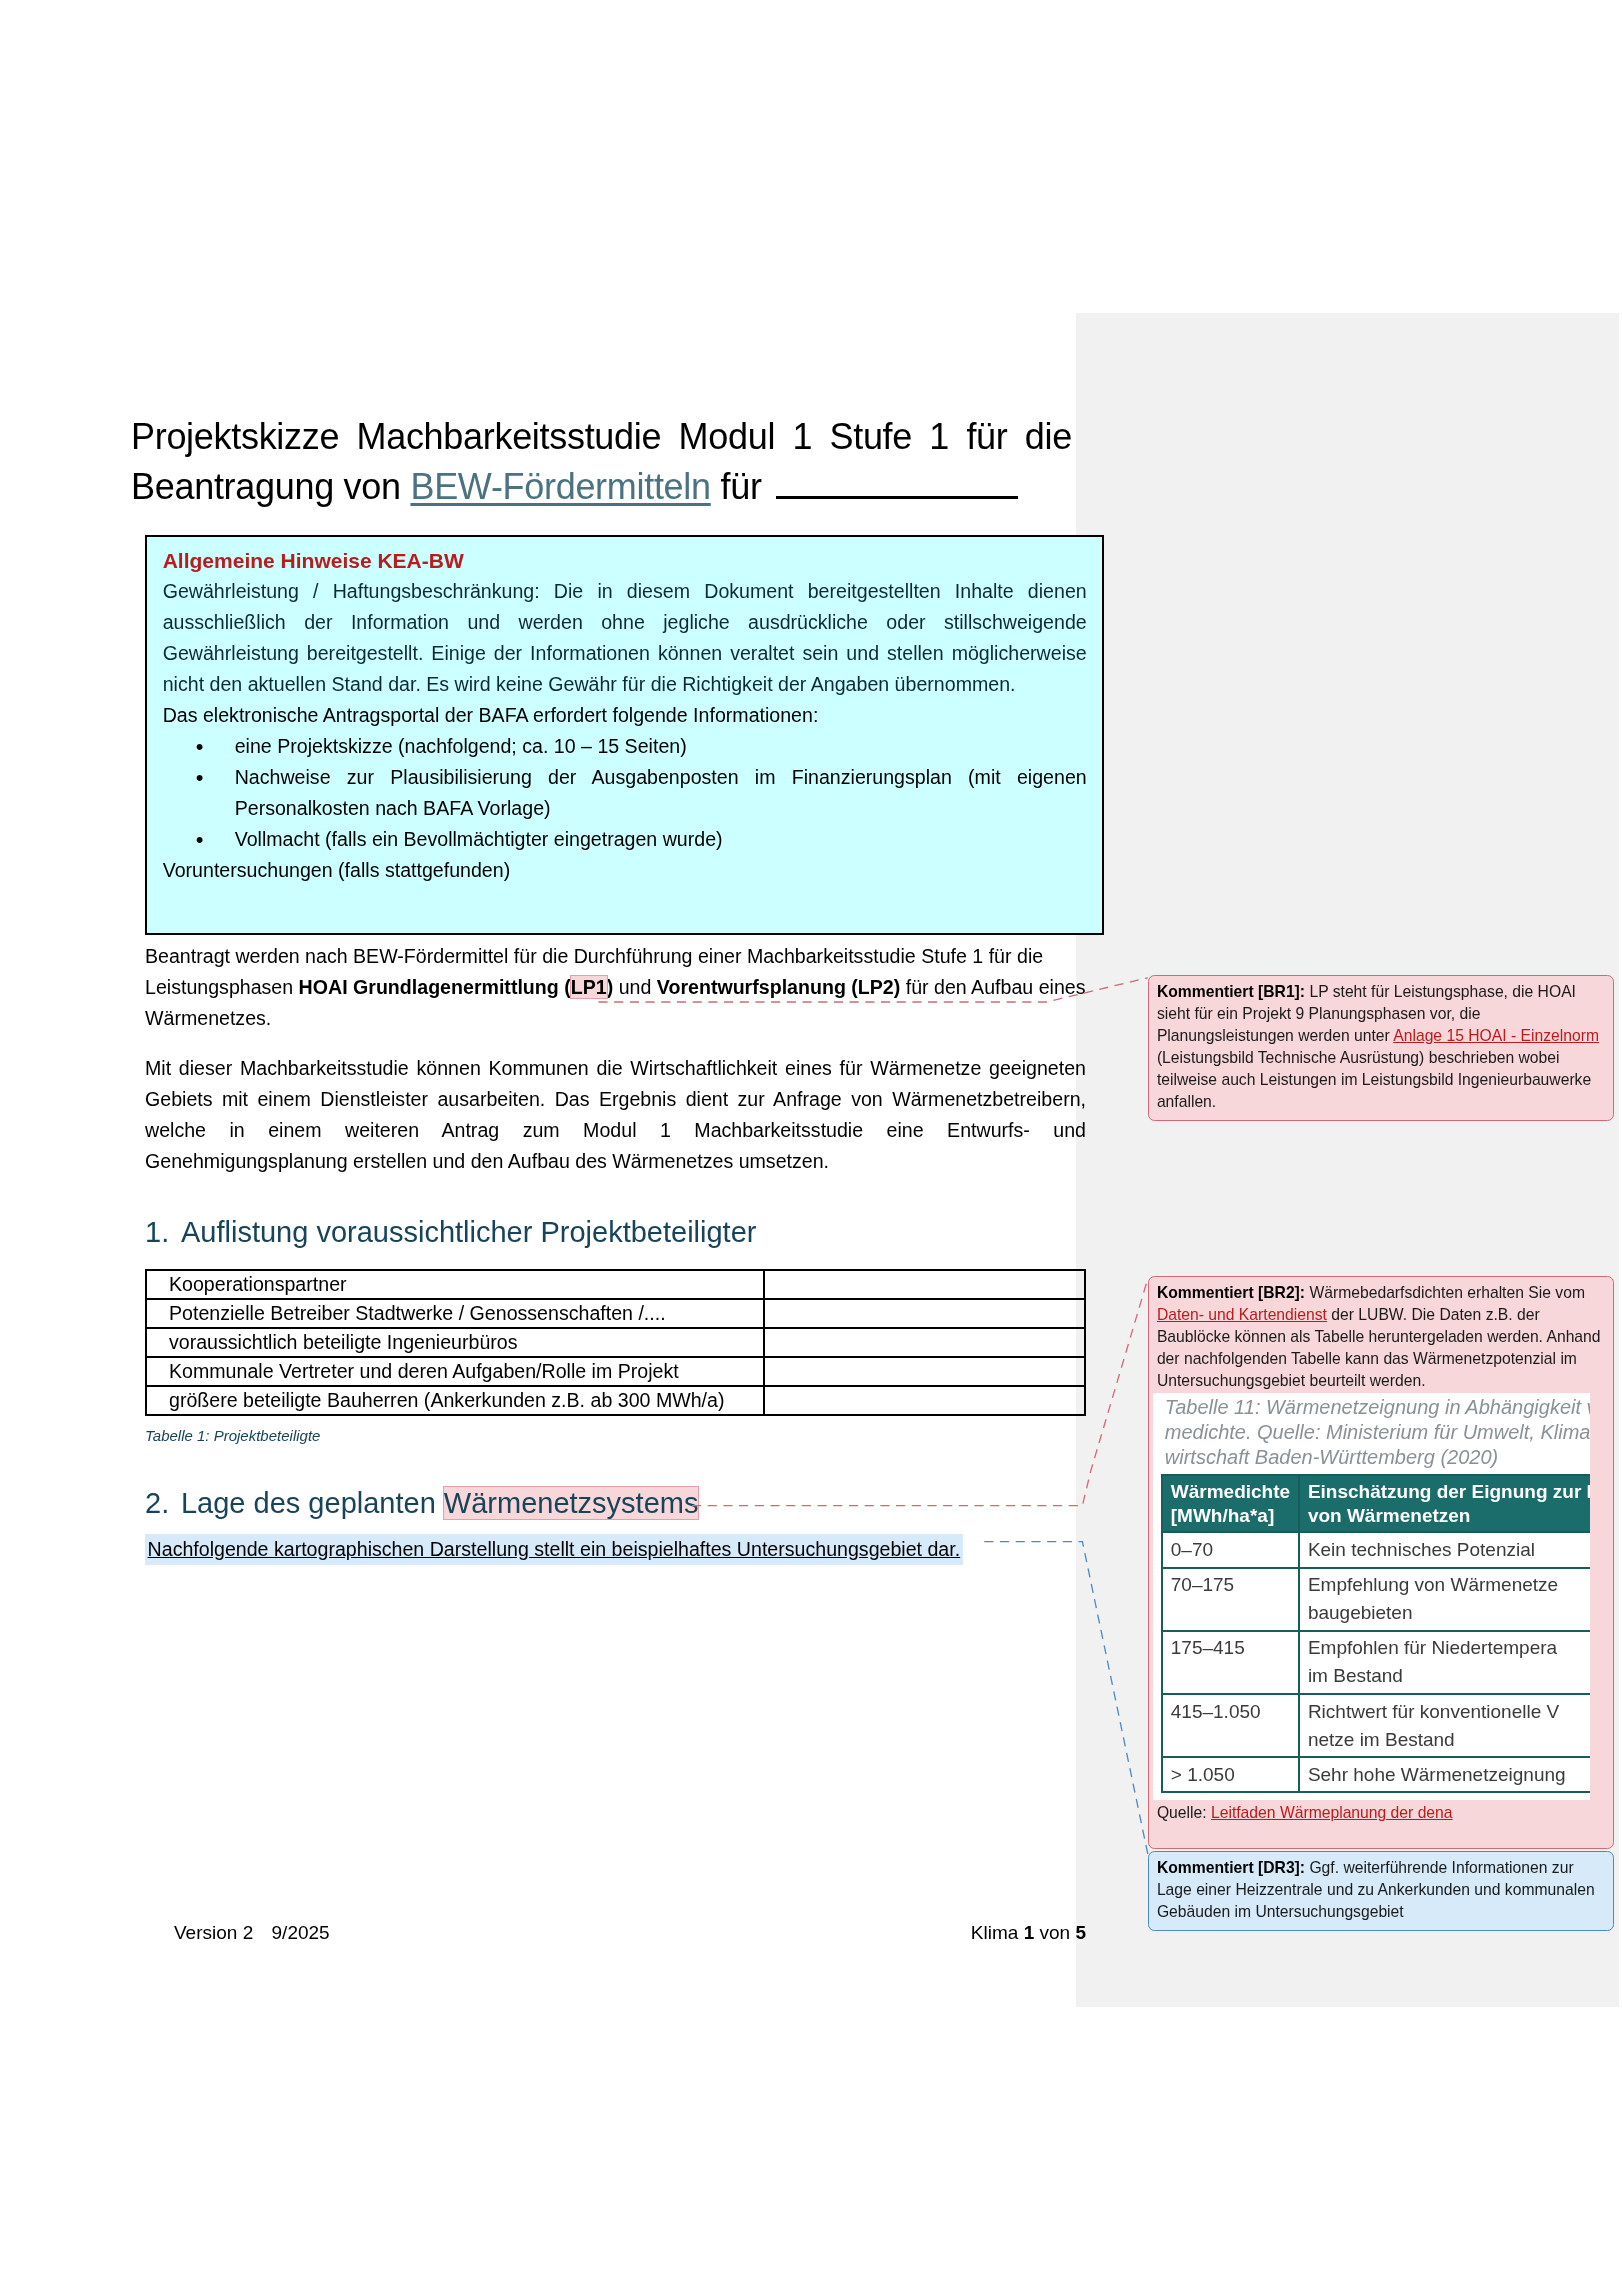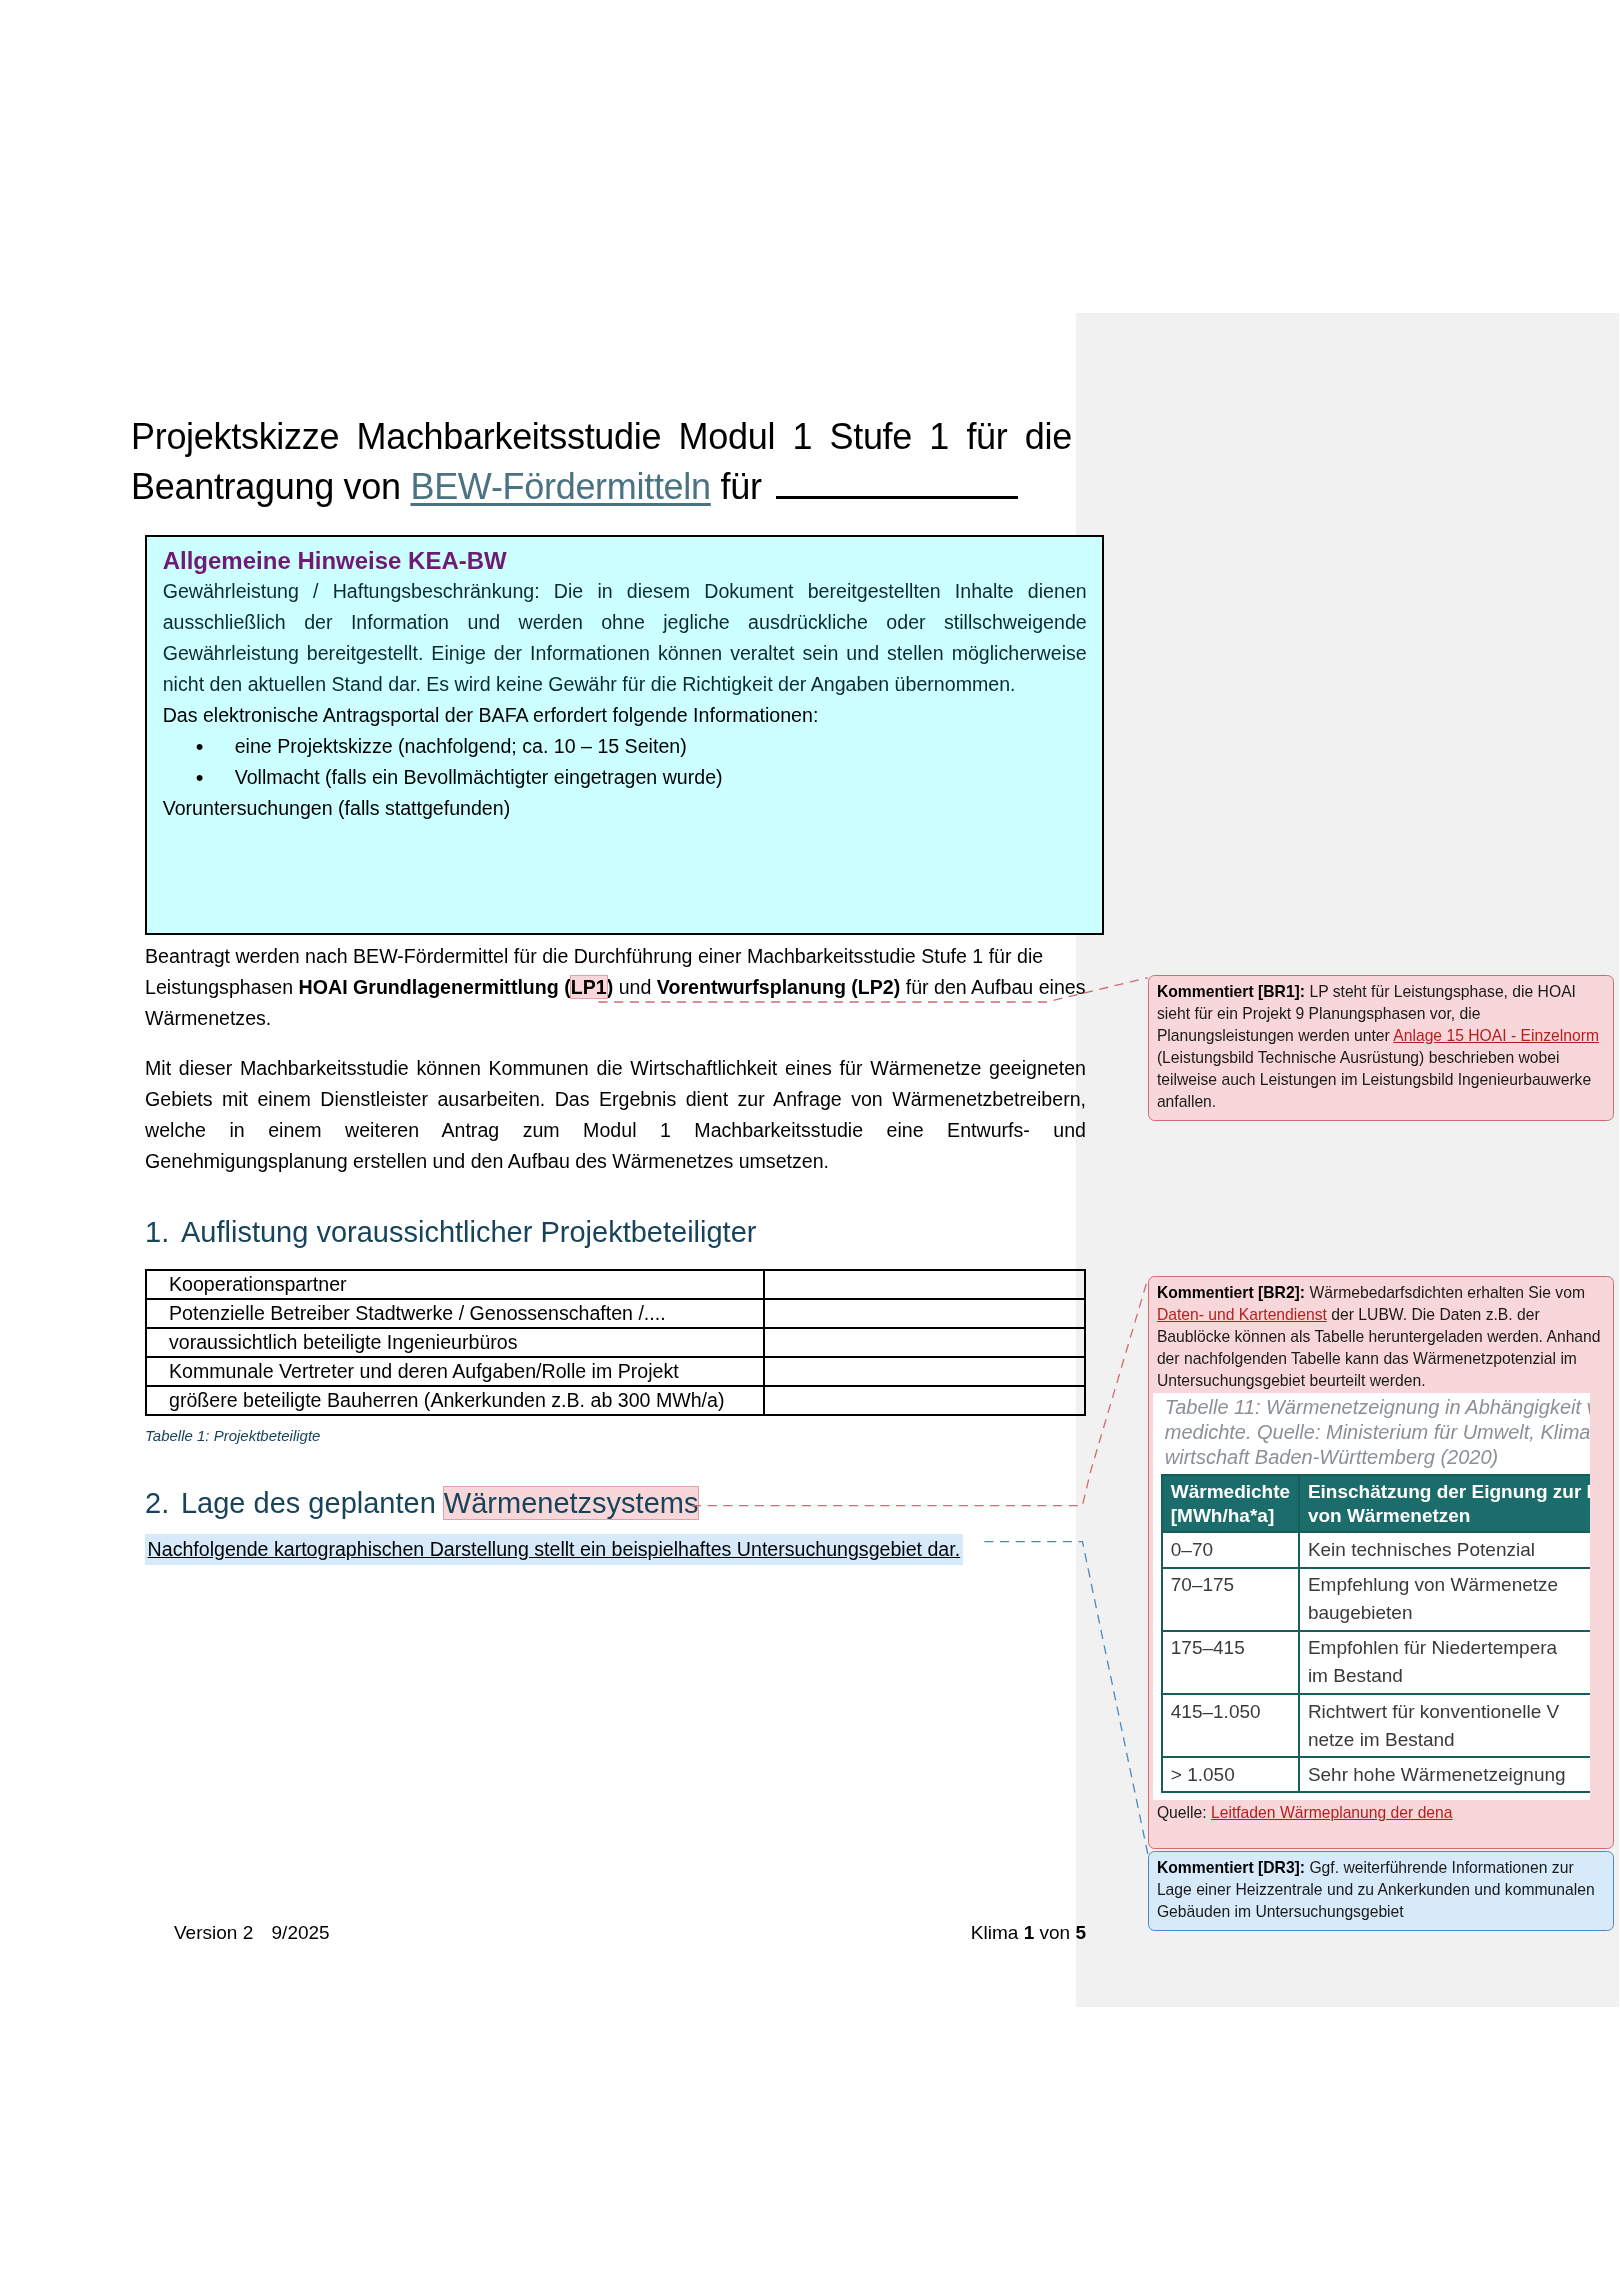--- a/index.html
+++ b/index.html
@@ -15,21 +15,21 @@
   
   .title-line { left: 131px; width: 941px; font-size: 36px; line-height: 50px; color: #000; letter-spacing: -0.3px; }
   #title-l1 { top: 412px; text-align: justify; text-align-last: justify; }
   #title-l2 { top: 462px; }
   .link-title { color: #4a7282; text-decoration: underline; text-decoration-thickness: 2.6px; text-underline-offset: 3.9px; }
   .blank-line { display: inline-block; width: 242px; border-bottom: 3.3px solid #000; height: 34px; vertical-align: baseline; margin-left: 5.2px; }
 
   
   #info-box { left: 145px; top: 535px; width: 924px; height: 378px; background: #ccffff; border: 2px solid #000; padding: 7.9px 15.7px 10.5px 15.7px; box-sizing: content-box; }
   .body-text { font-size: 19.6px; line-height: 31px; color: #0c2a36; }
-  .info-heading { font-weight: bold; color: #701a75; font-size: 24px; line-height: 31px; }
+  .info-heading { font-weight: bold; color: #b91c1c; font-size: 21px; line-height: 31px; }
   .justify { text-align: justify; }
   .bullets { margin: 0; padding-left: 72px; list-style: none; }
   .bullets li { position: relative; text-align: justify; color: #000; }
   .bullets li::before { content: "•"; position: absolute; left: -39px; font-size: 22px; }
   .black { color: #000; }
 
   
   .para { left: 145px; width: 941px; font-size: 19.6px; line-height: 31px; color: #000; }
   #para1 { top: 941px; }
   #para2 { top: 1053px; text-align: justify; }
@@ -90,20 +90,21 @@
   <span>für</span>
   <span class="blank-line"></span>
 </div>
 
 <div id="info-box" class="abs">
   <div class="info-heading">Allgemeine Hinweise KEA-BW</div>
   <div class="body-text justify">Gewährleistung / Haftungsbeschränkung: Die in diesem Dokument bereitgestellten Inhalte dienen ausschließlich der Information und werden ohne jegliche ausdrückliche oder stillschweigende Gewährleistung bereitgestellt. Einige der Informationen können veraltet sein und stellen möglicherweise nicht den aktuellen Stand dar. Es wird keine Gewähr für die Richtigkeit der Angaben übernommen.</div>
   <div class="body-text black">Das elektronische Antragsportal der BAFA erfordert folgende Informationen:</div>
   <ul class="bullets body-text">
     <li>eine Projektskizze (nachfolgend; ca. 10 – 15 Seiten)</li>
+    <li>Nachweise zur Plausibilisierung der Ausgabenposten im Finanzierungsplan (mit eigenen Personalkosten nach BAFA Vorlage)</li>
     <li>Vollmacht (falls ein Bevollmächtigter eingetragen wurde)</li>
   </ul>
   <div class="body-text black">Voruntersuchungen (falls stattgefunden)</div>
 </div>
 
 <div id="para1" class="abs para">
   <span>Beantragt werden nach BEW-Fördermittel für die Durchführung einer Machbarkeitsstudie Stufe 1 für die Leistungsphasen </span><span class="bold">HOAI Grundlagenermittlung (</span><span class="bold hl-red">LP1</span><span class="bold">)</span><span> und </span><span class="bold">Vorentwurfsplanung (LP2)</span><span> für den Aufbau eines Wärmenetzes.</span>
 </div>
 
 <div id="para2" class="abs para">Mit dieser Machbarkeitsstudie können Kommunen die Wirtschaftlichkeit eines für Wärmenetze geeigneten Gebiets mit einem Dienstleister ausarbeiten. Das Ergebnis dient zur Anfrage von Wärmenetzbetreibern, welche in einem weiteren Antrag zum Modul 1 Machbarkeitsstudie eine Entwurfs- und Genehmigungsplanung erstellen und den Aufbau des Wärmenetzes umsetzen.</div>

